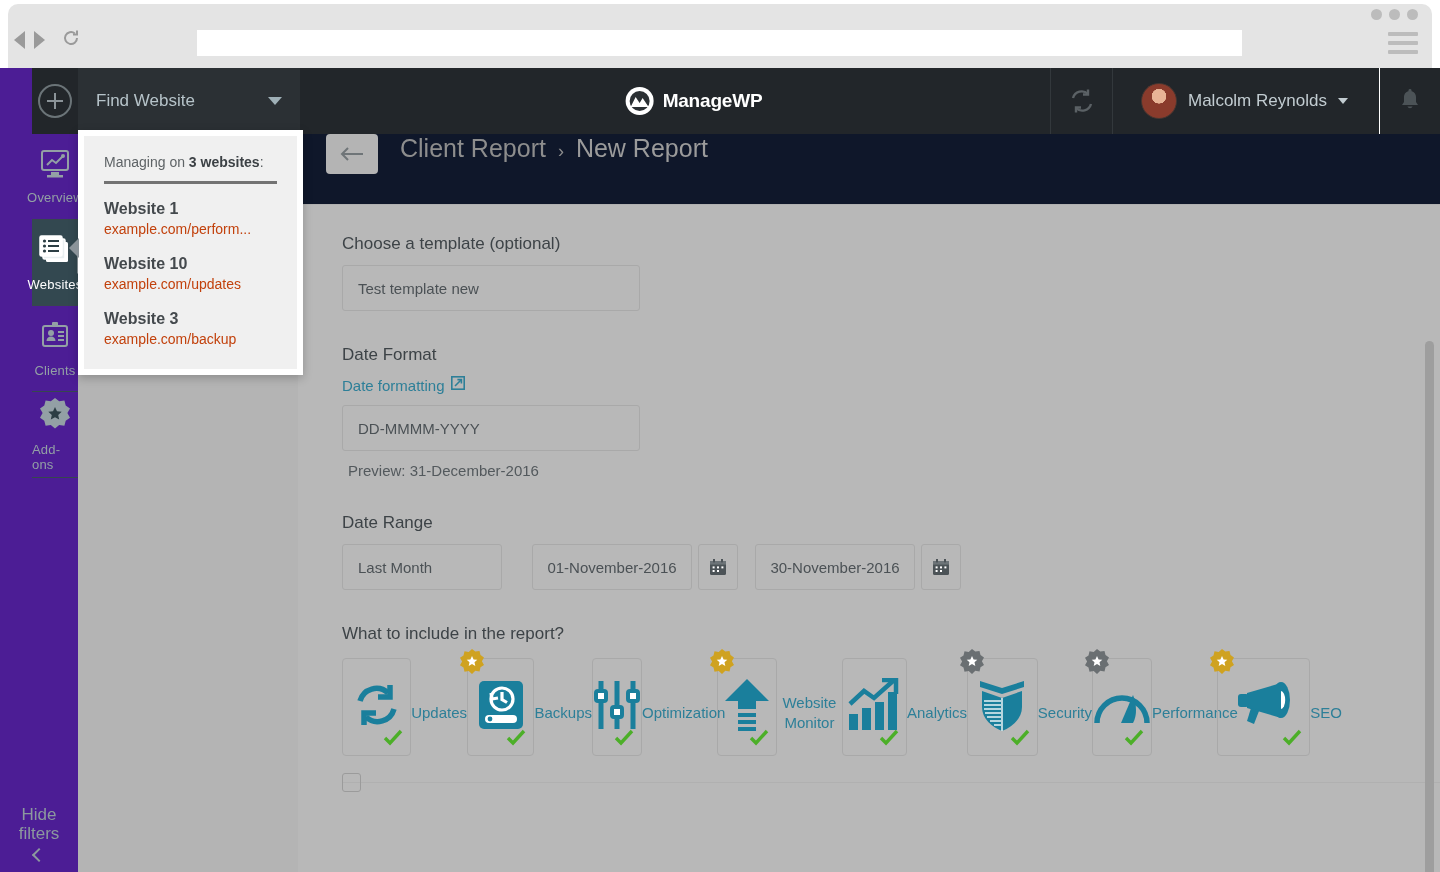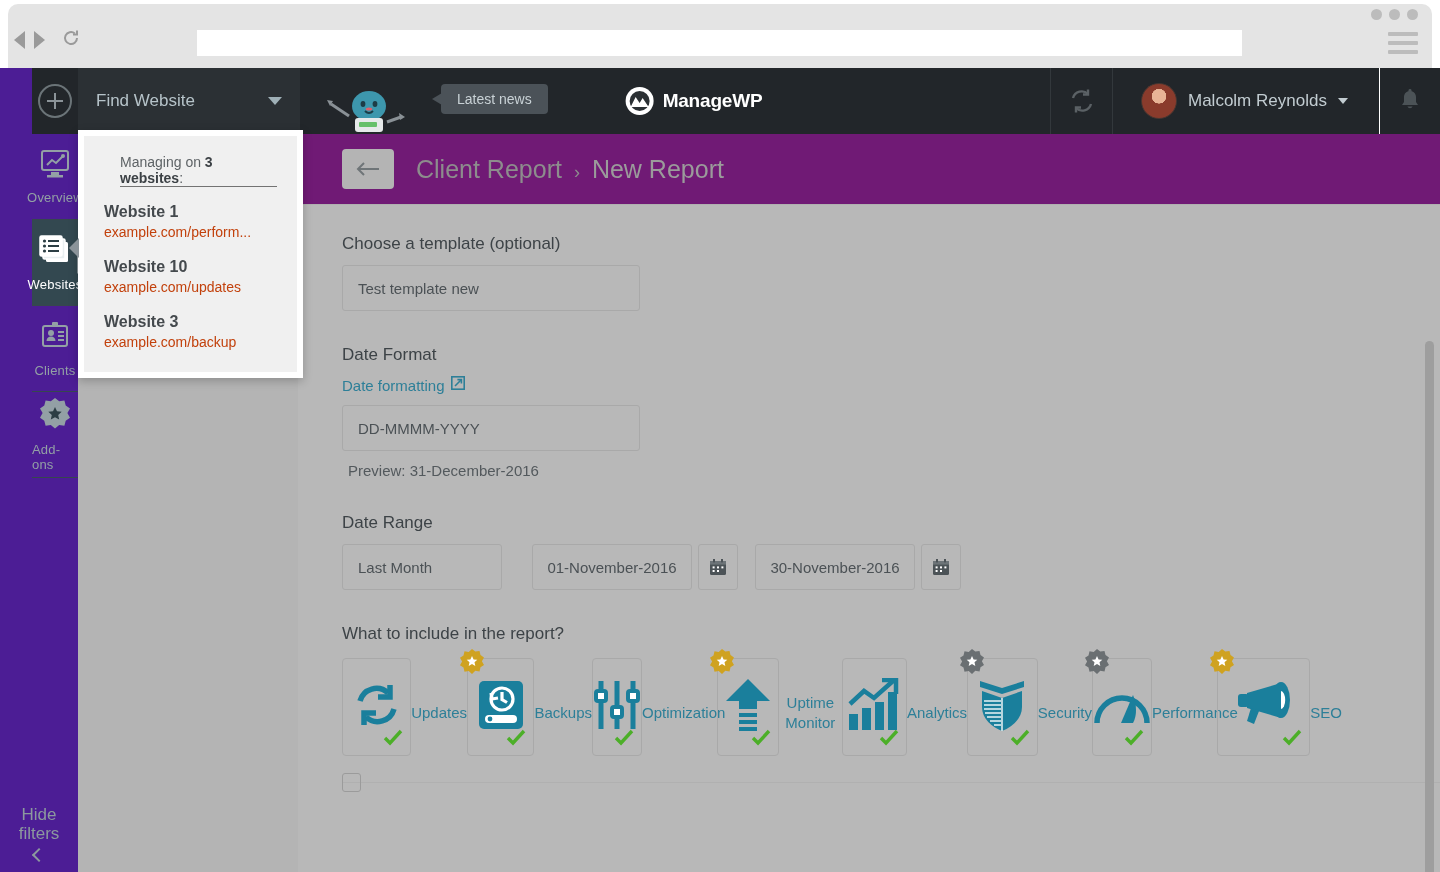--- a/index.html
+++ b/index.html
@@ -144,37 +144,37 @@
     display: flex; align-items: center; justify-content: center; cursor: pointer;
   }
 
   
   .site-popup {
     position: absolute; left: 78px; top: 62px; width: 225px;
     background: #ffffff; padding: 6px; z-index: 60;
     box-shadow: 0 3px 9px rgba(0,0,0,.22);
   }
   .site-popup-inner { background: #f0f0f0; padding: 18px 20px 20px 20px; }
-  .managing { font-size: 14px; color: #5e6366; border-bottom: 1px solid #737373; margin-left: 16px; }
+  .managing { font-size: 14px; color: #5e6366; padding-bottom: 11px; border-bottom: 3px solid #737373; }
   .managing b { color: #3c4145; }
   .site-entry { margin-top: 14px; cursor: pointer; }
   .site-entry .sname { font-size: 16px; font-weight: bold; color: #44494d; line-height: 21px; }
   .site-entry .surl { font-size: 14px; color: #c2410c; line-height: 20px; }
   .popup-arrow {
     position: absolute; left: -9px; top: 108px;
     width: 0; height: 0; border-top: 10px solid transparent; border-bottom: 10px solid transparent;
     border-right: 10px solid #8b949a;
   }
 
   
   .content { position: absolute; left: 298px; top: 66px; width: 1142px; height: 738px; background: #b8b8b8; }
   .crumb-bar {
     position: absolute; left: 0; top: 0; width: 1142px; height: 71px;
-    background: #701a75; border-bottom: 1px solid #b0b0b0;
-    display: flex; align-items: center; padding-left: 44px; gap: 22px;
+    background: #0f172a; border-bottom: 1px solid #b0b0b0;
+    display: flex; align-items: flex-start; padding-left: 28px; gap: 22px;
   }
   .back-btn {
     width: 52px; height: 40px; background: #b4b4b4; border-radius: 4px;
     display: flex; align-items: center; justify-content: center; cursor: pointer;
   }
   .crumbs { display: flex; align-items: baseline; gap: 12px; font-size: 25px; color: #8d8d8d; }
   .crumbs .c-sep { font-size: 18px; color: #8d8d8d; }
   .crumbs .c-cur { color: #9b9b9b; }
 
   .scrollpane { position: absolute; left: 12px; top: 72px; width: 1142px; height: 666px; overflow: hidden; }
@@ -343,40 +343,20 @@
   </div>
 
   <div class="dim-overlay"></div>
 
   <div class="topbar">
     <div class="find-website">
       <span class="fw-label">Find Website</span>
       <span class="caret-down"></span>
     </div>
 
-    <div class="mascot-wrap">
-      <span style="position:absolute;left:0;top:6px;">
-        <svg width="110" height="52" viewBox="0 0 110 52">
-          <path d="M8 22 L26 34" stroke="#8a9196" stroke-width="3" fill="none"></path>
-          <path d="M4 18 l6 1 -3 5z" fill="#8a9196"></path>
-          <ellipse cx="46" cy="24" rx="17" ry="15" fill="#3d97ad"></ellipse>
-          <ellipse cx="40" cy="22" rx="2.4" ry="3" fill="#1d3d47"></ellipse>
-          <ellipse cx="52" cy="22" rx="2.4" ry="3" fill="#1d3d47"></ellipse>
-          <path d="M42 29 q4 4 8 0" stroke="#1d3d47" stroke-width="2" fill="none"></path>
-          <ellipse cx="46" cy="27" rx="3.2" ry="1.6" fill="#e0606b"></ellipse>
-          <rect x="32" y="36" width="28" height="14" rx="3" fill="#e6e9ea"></rect>
-          <rect x="36" y="40" width="18" height="5" rx="1" fill="#66c06a"></rect>
-          <path d="M64 40 l14 -5" stroke="#8a9196" stroke-width="3" fill="none"></path>
-          <path d="M76 31 l6 4 -5 3z" fill="#8a9196"></path>
-        </svg>
-      </span>
-      <div class="news-bubble">
-        <span class="nb-text">Latest news</span>
-      </div>
-    </div>
 
     <div class="brand">
       <span class="brand-mark">
         <svg width="22" height="22" viewBox="0 0 22 22">
           <circle cx="11" cy="11" r="10" fill="#2b3034"></circle>
           <path d="M2 17 L7 7 L11 13 L14 8 L20 17 Z" fill="#ffffff"></path>
         </svg>
       </span>
       <span class="brand-name">ManageWP</span>
     </div>
@@ -591,21 +571,21 @@
                     <rect x="16" y="50" width="18" height="4"></rect>
                   </g>
                 </svg>
               </span>
               <span class="chk">
                 <svg width="20" height="18" viewBox="0 0 20 18">
                     <path d="M2 9 L7 14 L18 2" fill="none" stroke="#4caf28" stroke-width="3.4"></path>
                   </svg>
               </span>
             </div>
-            <div class="tile-label">Uptime Monitor</div>
+            <div class="tile-label">Website Monitor</div>
           </div>
 
           <div class="tile-cell">
             <div class="tile">
               <span>
                 <svg width="56" height="54" viewBox="0 0 56 54">
                   <g fill="#1a7f9c">
                     <rect x="3" y="36" width="9" height="16"></rect>
                     <rect x="16" y="30" width="9" height="22"></rect>
                     <rect x="29" y="24" width="9" height="28"></rect>

